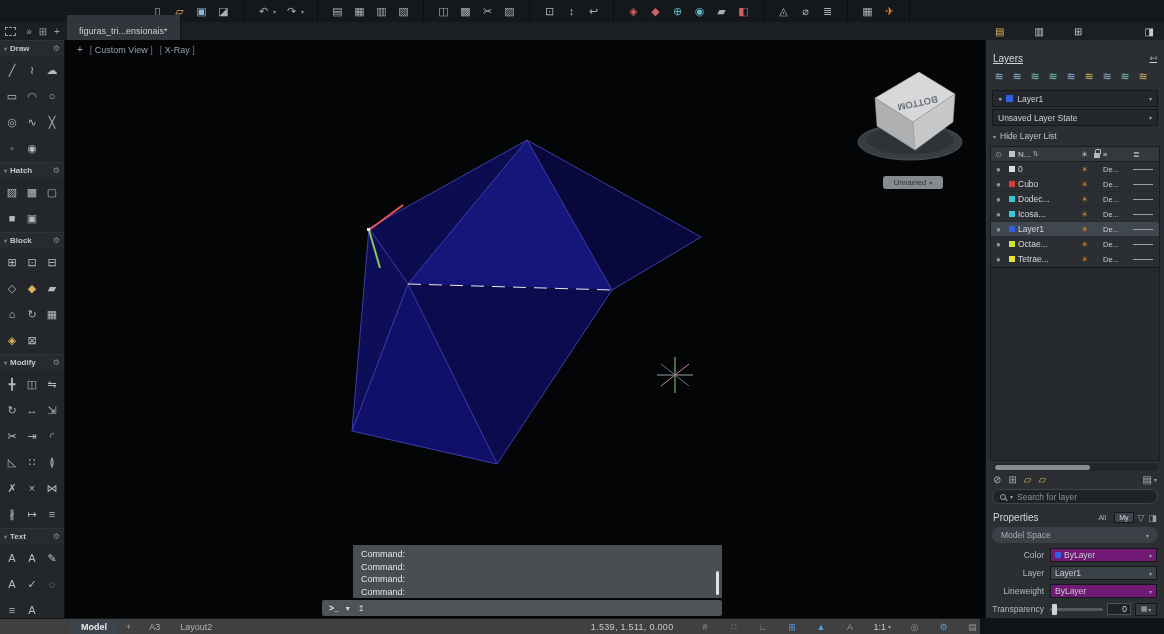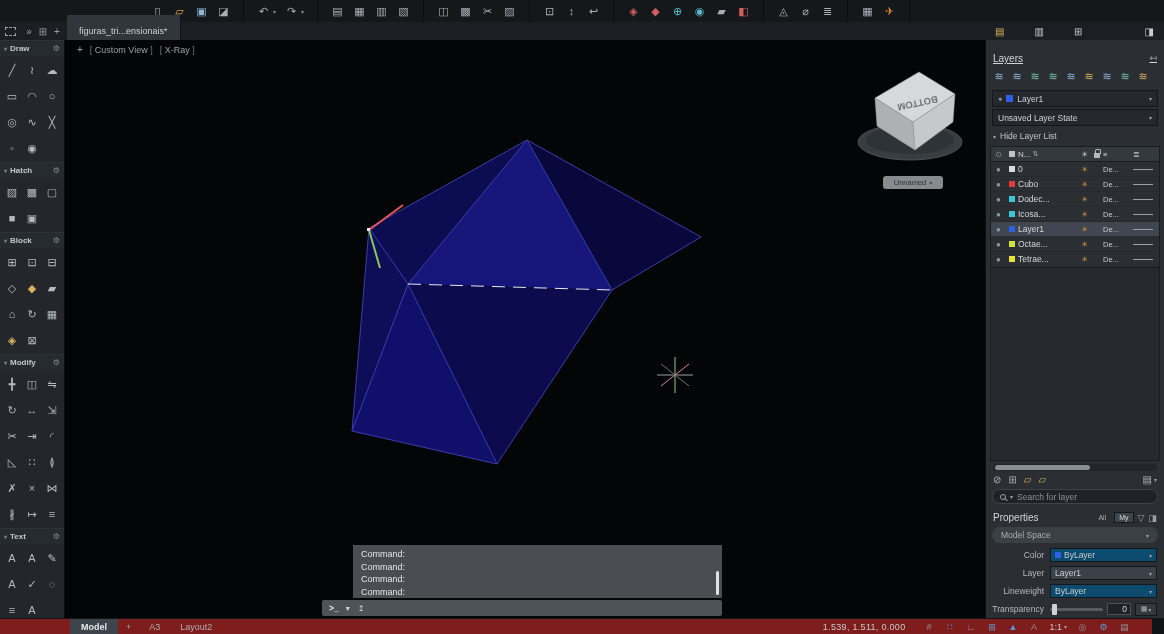--- a/index.html
+++ b/index.html
@@ -87,37 +87,37 @@
 
   .props-title { display:flex; align-items:center; padding:4px 7px 2px; color:#d3d6d9; font-size:10px; gap:4px; }
   .pt-right { margin-left:auto; display:flex; align-items:center; gap:4px; }
   .chip { font-size:7px; color:#aab0b5; padding:1px 4px; }
   .chip.on { background:#3d444b; border:1px solid #15181b; color:#d8dbde; }
   .pt-ic { font-size:9px; color:#9aa0a6; }
   .space-row { margin:2px 6px 3px; height:16px; background:#3a4046; border-radius:8px; display:flex; align-items:center; padding:0 9px; color:#a9afb5; }
   .space-row .sp { margin-left:auto; }
   .prow { display:flex; align-items:center; height:18px; padding-right:7px; }
   .plabel { width:64px; text-align:right; color:#b4bac0; padding-right:6px; font-size:8.5px; white-space:nowrap; }
-  .pvalue { flex:1; height:14px; background:#0c4a6e; border:1px solid #15181b; display:flex; align-items:center; padding:0 4px; gap:3px; color:#c9cdd1; }
+  .pvalue { flex:1; height:14px; background:#701a75; border:1px solid #15181b; display:flex; align-items:center; padding:0 4px; gap:3px; color:#c9cdd1; }
   .pvalue.sel { background:#3a4149; }
   .pvalue .sp { margin-left:auto; }
   .ltline { width:16px; border-top:1px solid #aab0b5; }
   .pvalue.inputy { background:#1f2327; border:1px solid #4a5056; }
   .transp-wrap { flex:1; display:flex; align-items:center; gap:4px; }
   .sl-track { flex:1; height:3px; background:#555b61; border-radius:2px; position:relative; }
   .sl-handle { position:absolute; left:2px; top:-4px; width:5px; height:11px; background:#cfd3d7; border-radius:1px; }
   .mini-val { width:24px; height:12px; background:#1f2327; border:1px solid #4a5056; color:#d3d6d9; display:flex; align-items:center; justify-content:flex-end; padding:0 3px; }
   .mini-btn { width:22px; height:13px; background:#34393f; border:1px solid #15181b; display:flex; align-items:center; justify-content:center; gap:1px; font-size:7px; color:#aab0b5; }
 
   
-  #statusbar { left:0; top:618px; width:1152px; height:16px; background:#7f1d1d; border-top:1px solid #14171a; display:flex; align-items:center; font-size:9px; color:#aab0b5; padding-left:70px; }
+  #statusbar { left:0; top:618px; width:980px; height:16px; background:#404040; border-top:1px solid #14171a; display:flex; align-items:center; font-size:9px; color:#aab0b5; padding-left:70px; }
   .model-btn { background:#3d444b; color:#e6e9eb; padding:0 11px; height:16px; display:flex; align-items:center; font-weight:bold; }
   .sb-item { padding:0 10px; }
   .sb-plus { padding:0 8px; color:#9aa0a6; }
-  .sb-right { margin-left:auto; display:flex; align-items:center; gap:10px; padding-right:22px; }
+  .sb-right { margin-left:auto; display:flex; align-items:center; gap:18px; padding-right:2px; }
   .coords { color:#c6cacd; letter-spacing:.3px; margin-right:8px; }
   .sbi { font-size:9px; width:11px; text-align:center; color:#8d939a; }
   .sbi.blue { color:#5b9bd5; }
   .sb-scale { display:flex; align-items:center; gap:2px; color:#c6cacd; }
 </style>
 </head>
 <body>
 
 <div id="topbar" class="abs">
   <div class="tbgroup">

